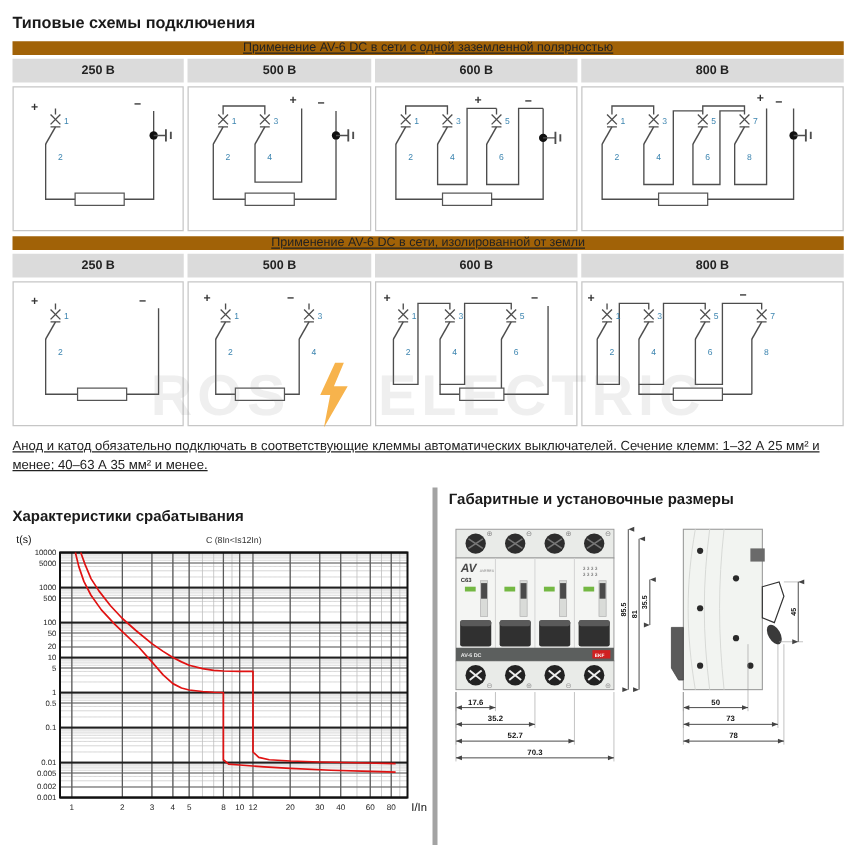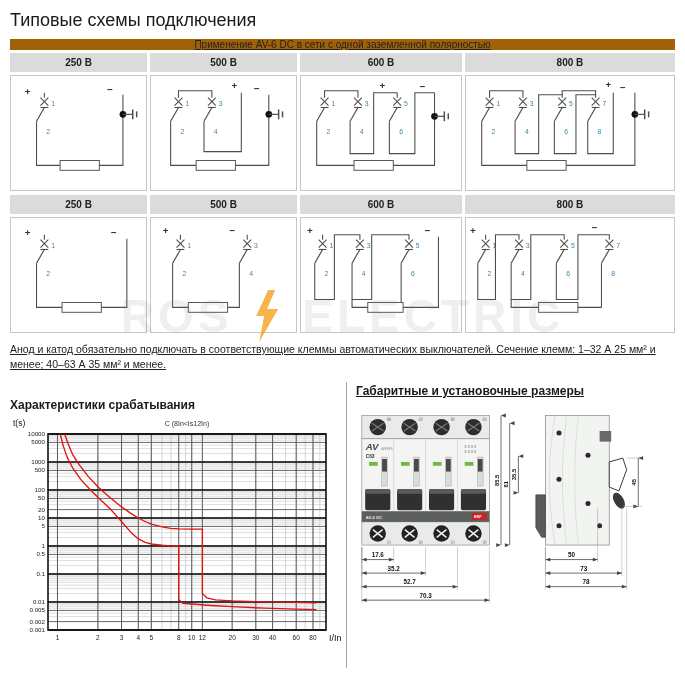--- a/index.html
+++ b/index.html
@@ -1,26 +1,26 @@
 <!DOCTYPE html>
 <html><head>
 <meta charset="utf-8">
 <style>
   html,body{margin:0;padding:0;background:#fff;font-family:"Liberation Sans",sans-serif;color:#1a1a1a;}
   .page{position:relative;width:685px;height:677px;box-sizing:border-box;padding:8px 10px;overflow:hidden;background:#fff;}
-  h1.title{font-size:18px;font-weight:normal;margin:2px 0 8px 0;}
+  h1.title{font-size:13px;font-weight:bold;margin:2px 0 8px 0;}
   .band{background:#a16207;text-align:center;font-size:10px;padding:0 2px;color:#222;text-decoration:underline;}
   .cols,.cells{display:grid;grid-template-columns:139fr 149fr 164fr 213fr;gap:3px;margin-top:3px;}
   .colhdr{background:#dbdbdb;text-align:center;font-size:10px;padding:4px 0;color:#222;font-weight:bold;}
   .cell{border:1px solid #c6c6c6;background:#fff;height:114px;display:flex;align-items:center;justify-content:center;overflow:hidden;}
   .cells{margin-bottom:4px;}
   .note{font-size:10.5px;line-height:1.45;margin:9px 0 10px 0;color:#222;text-decoration:underline;}
   .bottom{display:flex;align-items:stretch;}
   .leftcol{width:336px;box-sizing:border-box;padding-right:6px;margin-top:14px;}
-  .rightcol{flex:1;box-sizing:border-box;border-left:1px solid #a3a3a3;padding-left:9px;text-decoration:underline;}
+  .rightcol{flex:1;box-sizing:border-box;border-left:4px solid #a3a3a3;padding-left:9px;}
   h2.sec{font-size:12px;font-weight:bold;margin:2px 0 4px 0;}
   .watermark{position:absolute;left:50%;top:289px;transform:translateX(-50%);display:flex;align-items:center;gap:22px;pointer-events:none;font-weight:bold;font-size:46px;letter-spacing:4px;color:rgba(130,130,130,0.13);white-space:nowrap;}
   svg{display:block;}
   text{font-family:"Liberation Sans",sans-serif;}
 </style>
 </head>
 <body>
 
 <div class="page">
   <h1 class="title">Типовые схемы подключения</h1>
@@ -148,20 +148,21 @@
             <rect x="62" y="83" width="40" height="10" fill="#fff" stroke="#555" stroke-width="1"></rect>
             <circle cx="172" cy="36" r="3.4" fill="#111"></circle>
             <polyline points="172,36 182,36" fill="none" stroke="#4d4d4d" stroke-width="1.2"></polyline>
             <polyline points="182,31 182,41" fill="none" stroke="#4d4d4d" stroke-width="1.5"></polyline>
             <polyline points="186,33 186,39" fill="none" stroke="#4d4d4d" stroke-width="1.5"></polyline>
             <text x="142" y="9" font-size="10" fill="#333333" font-weight="bold">+</text>
             <text x="157" y="12" font-size="10" fill="#333333" font-weight="bold">−</text>
           </svg>
         </div>
       </div>
+      <div class="band">Применение AV-6 DC в сети, изолированной от земли</div>
       <div class="cols">
         <div class="colhdr">250 В</div>
         <div class="colhdr">500 В</div>
         <div class="colhdr">600 В</div>
         <div class="colhdr">800 В</div>
       </div>
       <div class="cells">
         <div class="cell">
           <svg viewBox="0 0 137 110" style="height: 108px;">
             <polyline points="26,43 26,88 118,88 118,18" fill="none" stroke="#4d4d4d" stroke-width="1.1"></polyline>

